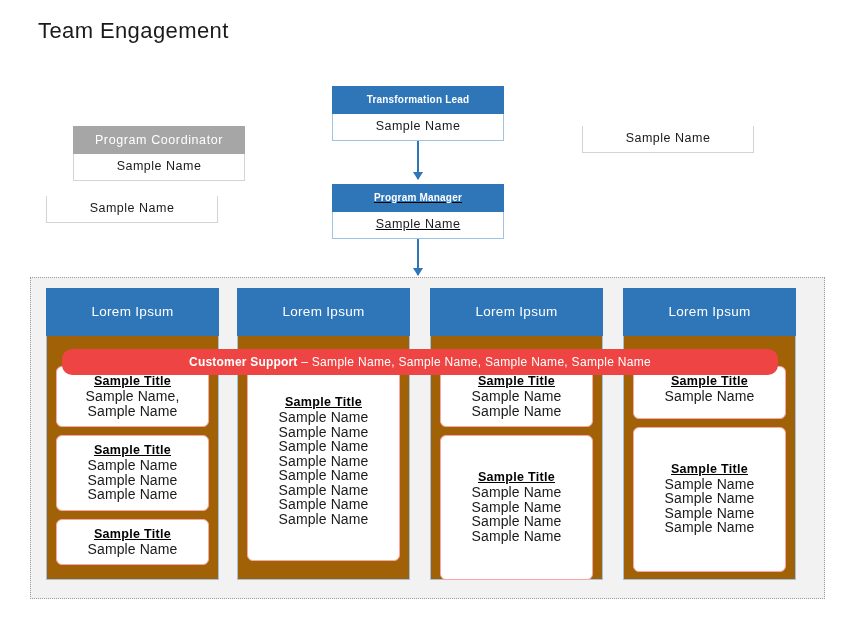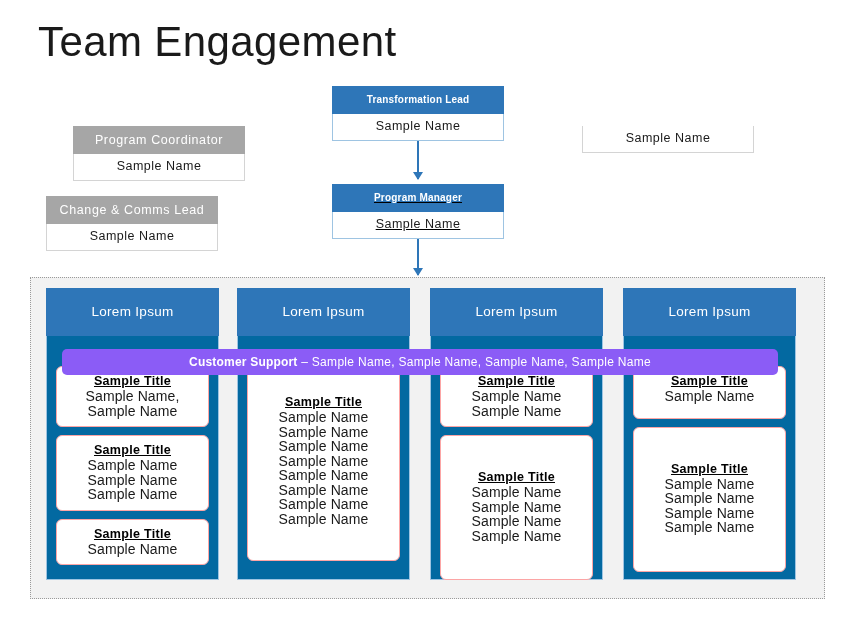--- a/index.html
+++ b/index.html
@@ -13,21 +13,21 @@
     position: relative;
     font-family: "Liberation Sans", "DejaVu Sans", sans-serif;
     overflow: hidden;
   }
 
   
   #page-title {
     position: absolute;
     left: 38px;
     top: 18px;
-    font-size: 42px;
+    font-size: 22px;
     font-weight: 400;
     color: #1a1a1a;
     letter-spacing: 0.4px;
     white-space: nowrap;
   }
 
   
   .role-box {
     position: absolute;
     box-sizing: border-box;
@@ -99,21 +99,21 @@
     background: #F2F2F2;
     border: 1px dotted #9a9a9a;
   }
 
   .column {
     position: absolute;
     top: 10px;
     width: 173px;
     height: 292px;
     box-sizing: border-box;
-    background: #0369a1;
+    background: #a16207;
     border: 1px solid #9EC4E2;
     border-top: none;
   }
   .col-head {
     box-sizing: border-box;
     width: 100%;
     height: 48px;
     line-height: 48px;
     margin-left: -1px;
     margin-top: 0;
@@ -132,22 +132,22 @@
 
   
   #support-banner {
     position: absolute;
     left: 31px;
     top: 71px;
     width: 716px;
     height: 26px;
     line-height: 26px;
     box-sizing: border-box;
-    background: #8b5cf6;
-    border-radius: 5px;
+    background: #ef4444;
+    border-radius: 10px;
     color: #ffffff;
     font-size: 12px;
     text-align: center;
     white-space: nowrap;
     overflow: hidden;
     z-index: 5;
   }
   #support-banner .sb-title {
     font-weight: bold;
     letter-spacing: 0.2px;
@@ -201,21 +201,20 @@
 </div>
 
 <div class="arrow" style="left:417px; top:239px; height:36px;"></div>
 
 <div class="role-box" style="left:46px; top:126px; width:172px;margin-left:27px;">
   <div class="role-head gray">Program  Coordinator</div>
   <div class="role-name b-gray">Sample  Name</div>
 </div>
 
 <div class="role-box" style="left:46px; top:196px; width:172px;">
-  <div class="role-head gray">Change  &amp;  Comms  Lead</div>
   <div class="role-name b-gray">Sample  Name</div>
 </div>
 
 <div class="role-box" style="left:582px; top:126px; width:172px;">
   <div class="role-name b-gray">Sample  Name</div>
 </div>
 
 <div id="team-container">
 
   <div class="column" style="left:15px;">

